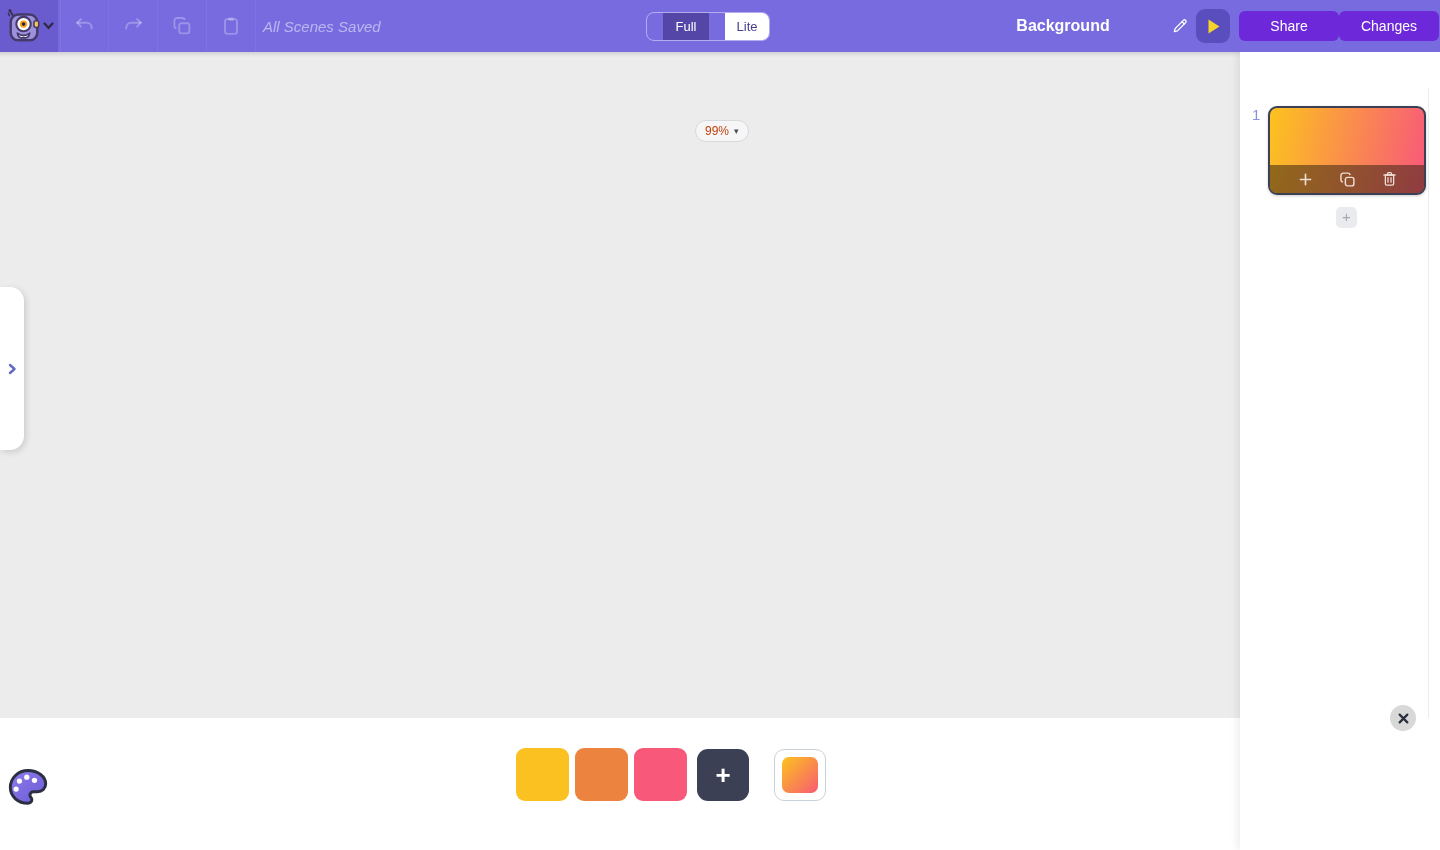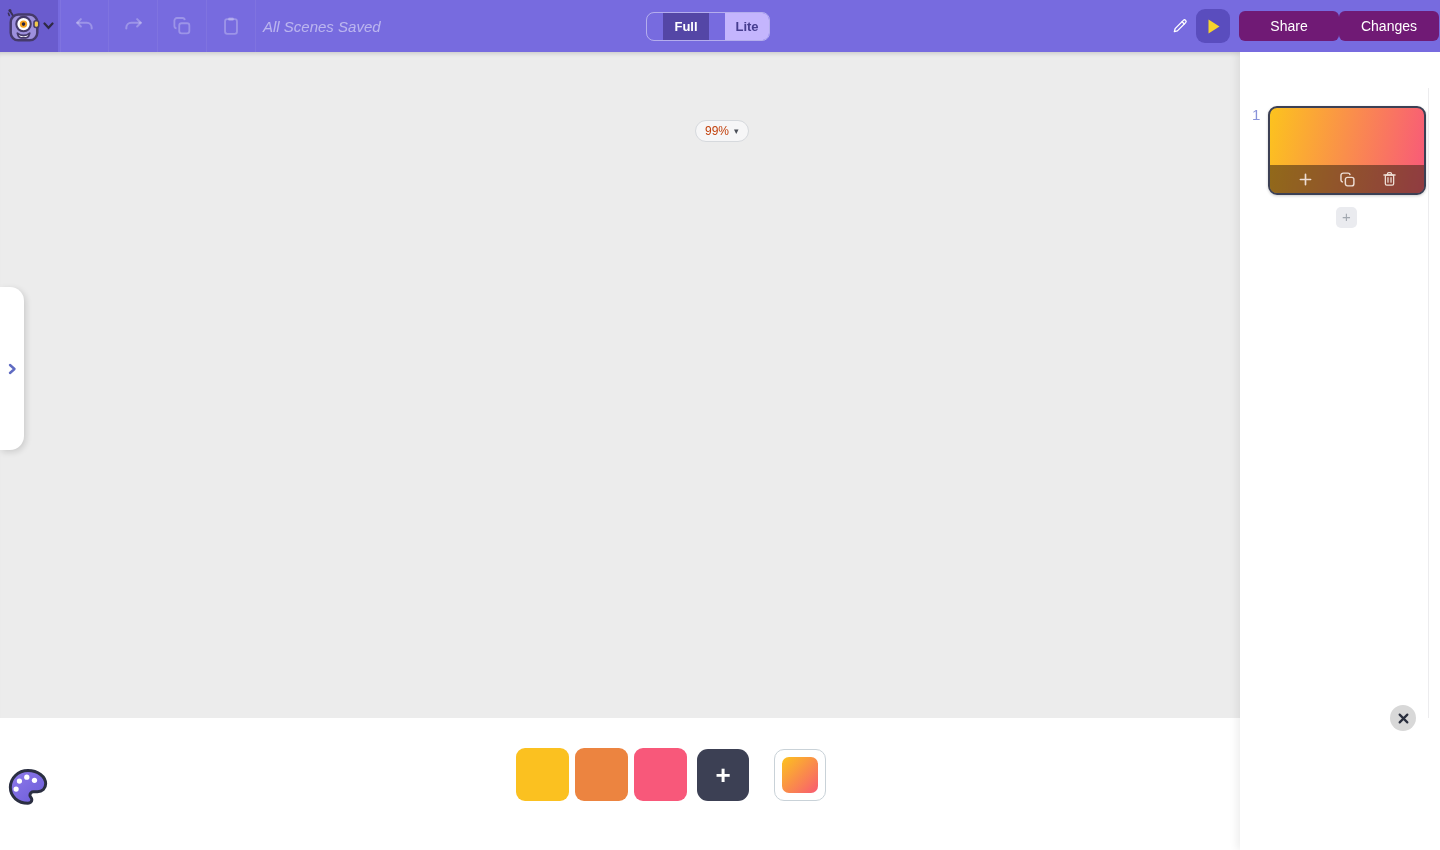--- a/index.html
+++ b/index.html
@@ -31,36 +31,36 @@
   .tb-sep-left { border-left:1px solid rgba(255,255,255,0.06); }
   .autosave {
     position:absolute; left:263px; top:0; height:52px; display:flex; align-items:center;
     font-style:italic; font-size:15px; color:rgba(255,255,255,0.5);
   }
   .mode-toggle {
     position:absolute; left:646px; top:12px; height:29px; width:124px;
     border:1px solid rgba(255,255,255,0.45); border-radius:8px; overflow:hidden;
     display:flex; cursor:pointer;
   }
-  .mode-seg { display:flex; align-items:center; justify-content:center; font-size:13px; font-weight:bold;margin-left:16px; }
+  .mode-seg { display:flex; align-items:center; justify-content:center; font-size:13px; font-weight:normal;margin-left:16px; }
   .mode-full { width:63px; background:#5446A6; color:#ffffff; }
-  .mode-lite { width:60px; background:#c4b5fd; color:#463D8F; }
+  .mode-lite { width:60px; background:#ffffff; color:#463D8F; }
   .doc-title {
     position:absolute; left:1008px; top:0; width:110px; height:52px;
     display:flex; align-items:center; justify-content:center;
     color:#ffffff; font-weight:bold; font-size:16px;
   }
   .edit-btn { position:absolute; left:1168px; top:14px; width:24px; height:24px; display:flex; align-items:center; justify-content:center; cursor:pointer; }
   .preview-btn {
     position:absolute; left:1196px; top:9px; width:34px; height:34px;
     background:#5A4DBE; border-radius:9px; display:flex; align-items:center; justify-content:center; cursor:pointer;
   }
   .tb-action {
     position:absolute; top:11px; height:30px; width:100px;
-    background:#701a75; border-radius:6px; color:#fff; font-size:14px;
+    background:#6d28d9; border-radius:6px; color:#fff; font-size:14px;
     display:flex; align-items:center; justify-content:center; cursor:pointer; border:none;
     font-family:"Liberation Sans",sans-serif;
   }
   .share-btn { left:1239px; }
   .publish-btn { left:1339px; }
 
   
   .workspace {
     position:absolute; left:0; top:52px; width:1240px; height:666px;
     background:#ECECEC; z-index:1;
@@ -357,20 +357,21 @@
     </svg>
   </div>
 
   <div class="autosave">All Scenes Saved</div>
 
   <div class="mode-toggle">
     <div class="mode-seg mode-full">Full</div>
     <div class="mode-seg mode-lite">Lite</div>
   </div>
 
+  <div class="doc-title">Background</div>
 
   <div class="edit-btn">
     <svg width="18" height="18" viewBox="0 0 24 24" fill="none" stroke="#ffffff" stroke-width="1.8" stroke-linejoin="round" stroke-linecap="round">
       <path d="M4.5 19.5 l1 -4 L16.5 4.5 a2.1 2.1 0 0 1 3 3 L8.5 18.5 l-4 1 z"></path>
       <path d="M14.8 6.2 l3 3"></path>
     </svg>
   </div>
 
   <div class="preview-btn">
     <svg width="15" height="17" viewBox="0 0 15 17">

